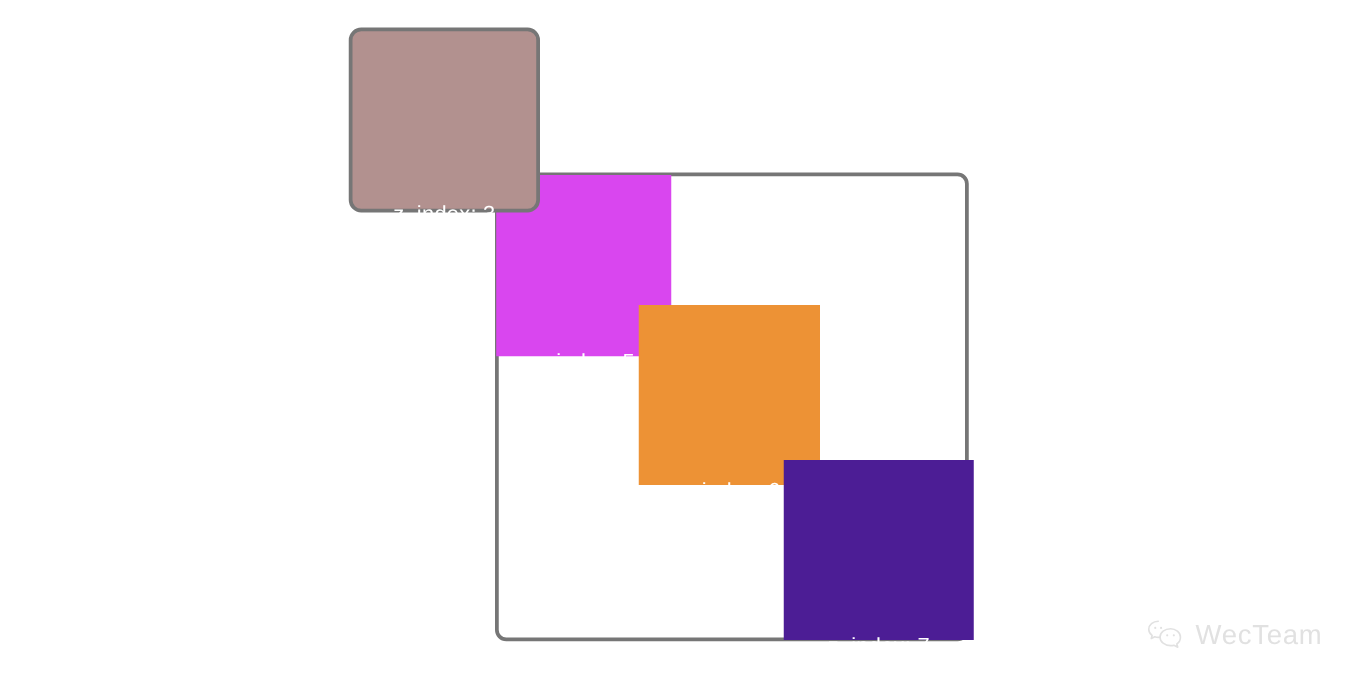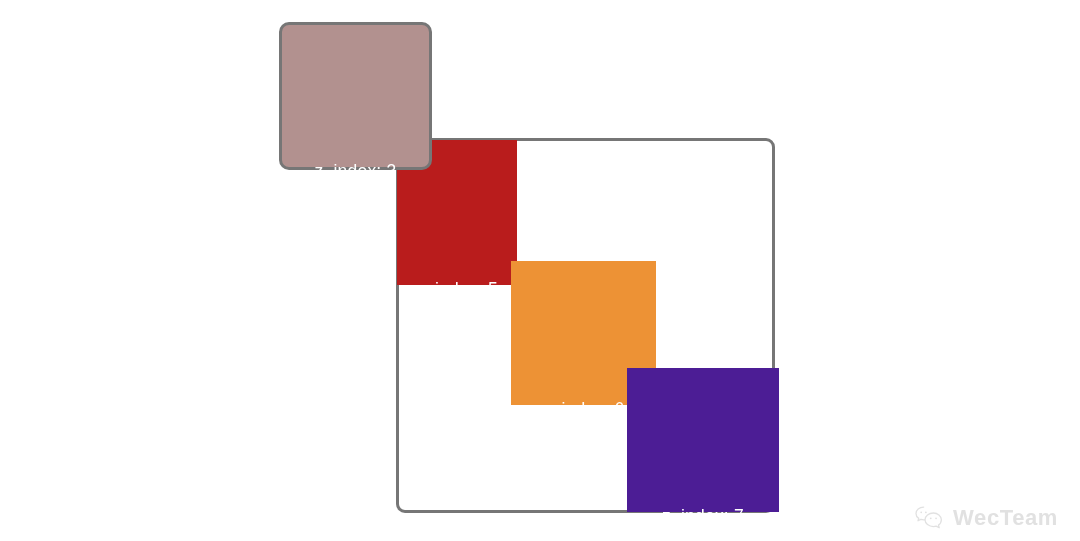--- a/index.html
+++ b/index.html
@@ -63,33 +63,33 @@
     z-index: 3;
   }
   #box-z3 .zlabel {
     transform: translateY(13px);
   }
 
   
   #box-z5 {
     left: 397px;
     top: 140px;
-    width: 120px;
+    width: 140px;
     height: 145px;
-    background: #b91c1c;
+    background: #d946ef;
     z-index: 2;
   }
   #box-z5 .zlabel {
     transform: translateY(13px);
   }
 
   
   #box-z6 {
     left: 511px;
-    top: 261px;
+    top: 244px;
     width: 145px;
     height: 144px;
     background: #ed9235;
     z-index: 4;
   }
   #box-z6 .zlabel {
     transform: translateY(13px);
   }
 
   
@@ -102,28 +102,27 @@
     z-index: 5;
   }
   #box-z7 .zlabel {
     transform: translateY(13px);
   }
 
   
   #watermark {
     position: absolute;
     right: 22px;
-    bottom: 10px;
+    bottom: 20px;
     display: flex;
     align-items: center;
     gap: 9px;
     z-index: 10;
     opacity: 0.55;
     user-select: none;
-    font-weight: bold;
   }
   #watermark .wm-logo {
     display: block;
     width: 30px;
     height: 26px;
   }
   #watermark .wm-text {
     color: #c9c9c9;
     font-size: 22px;
     line-height: 1;

